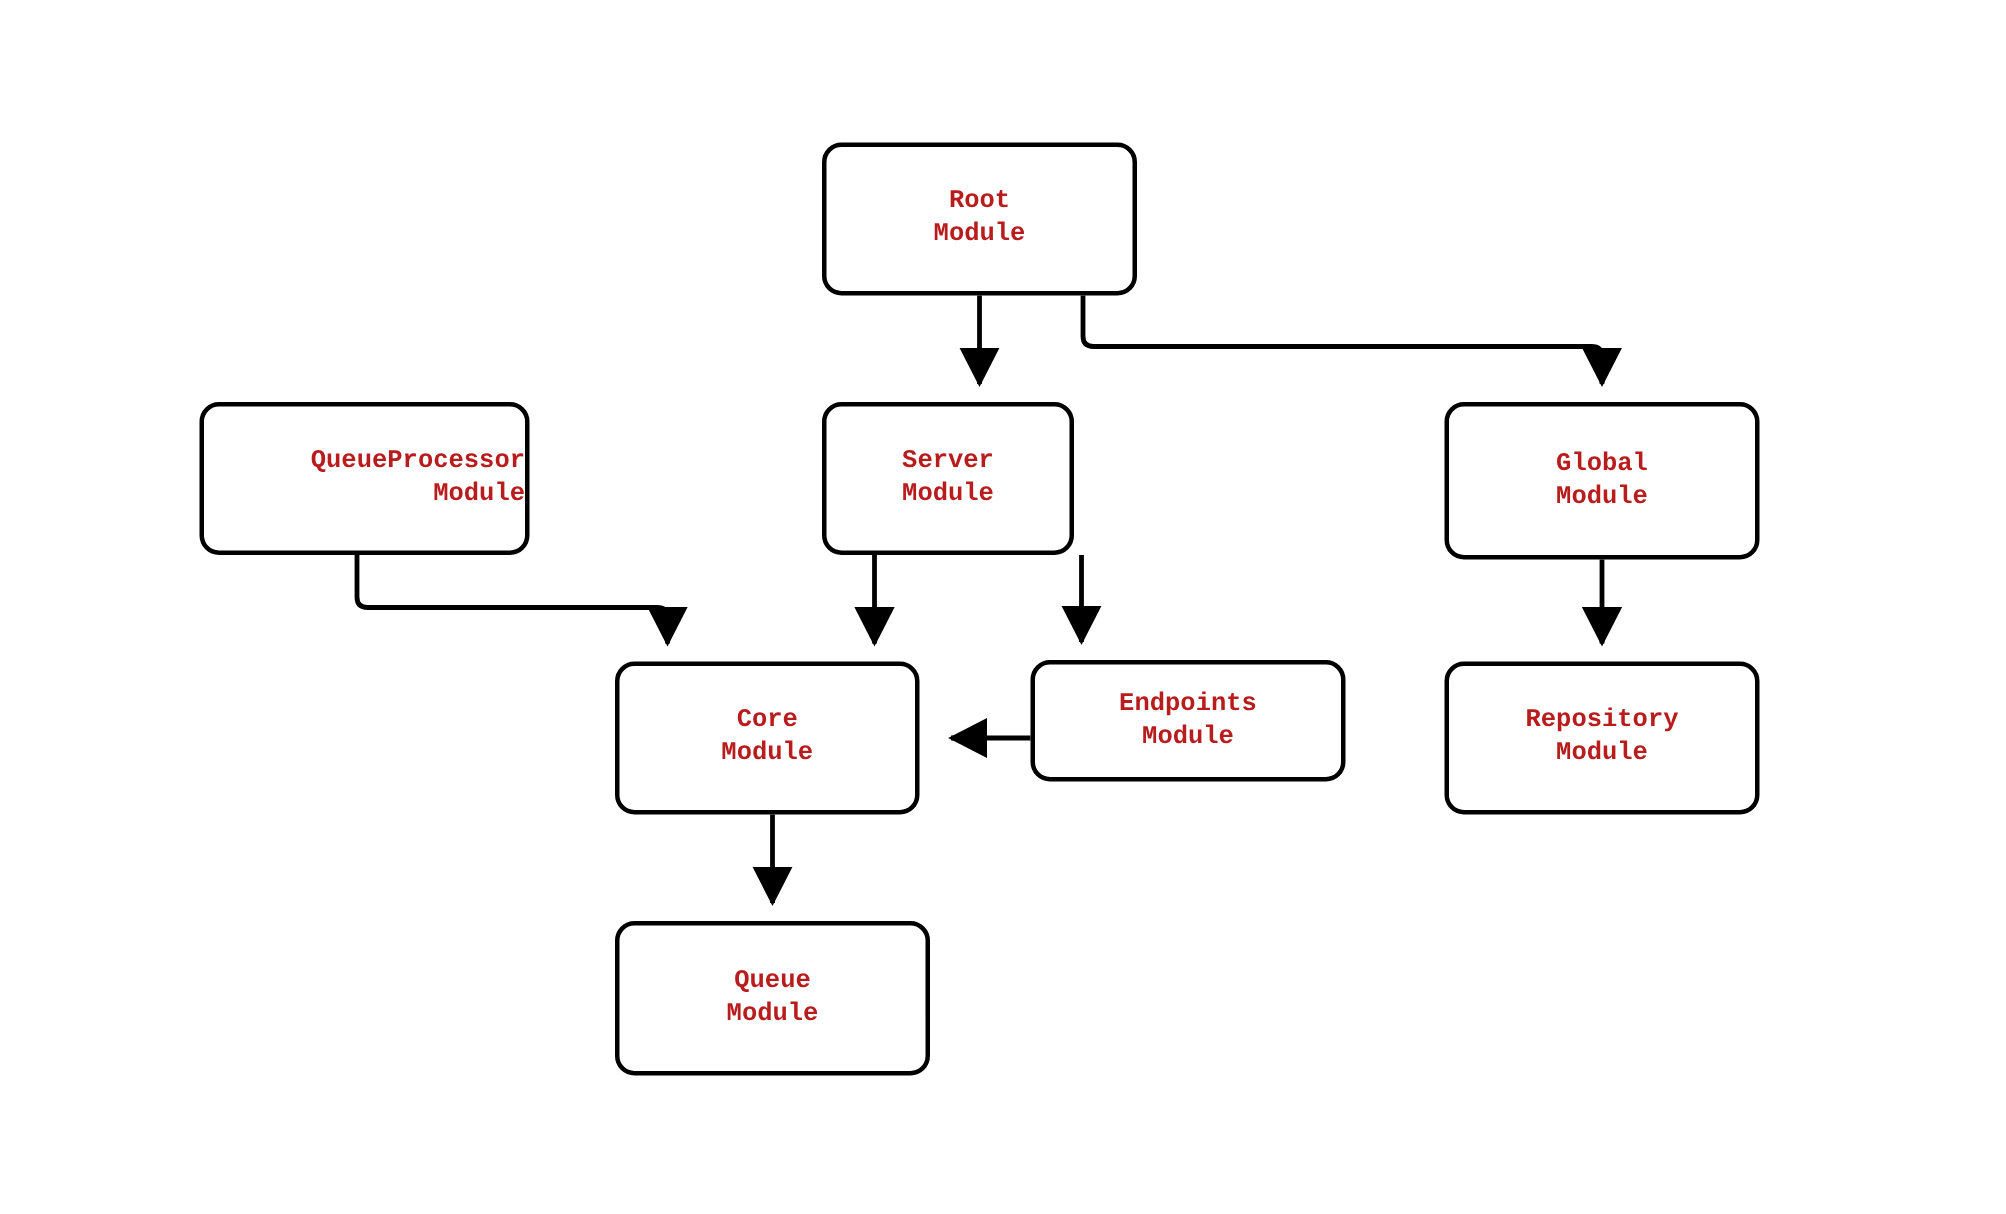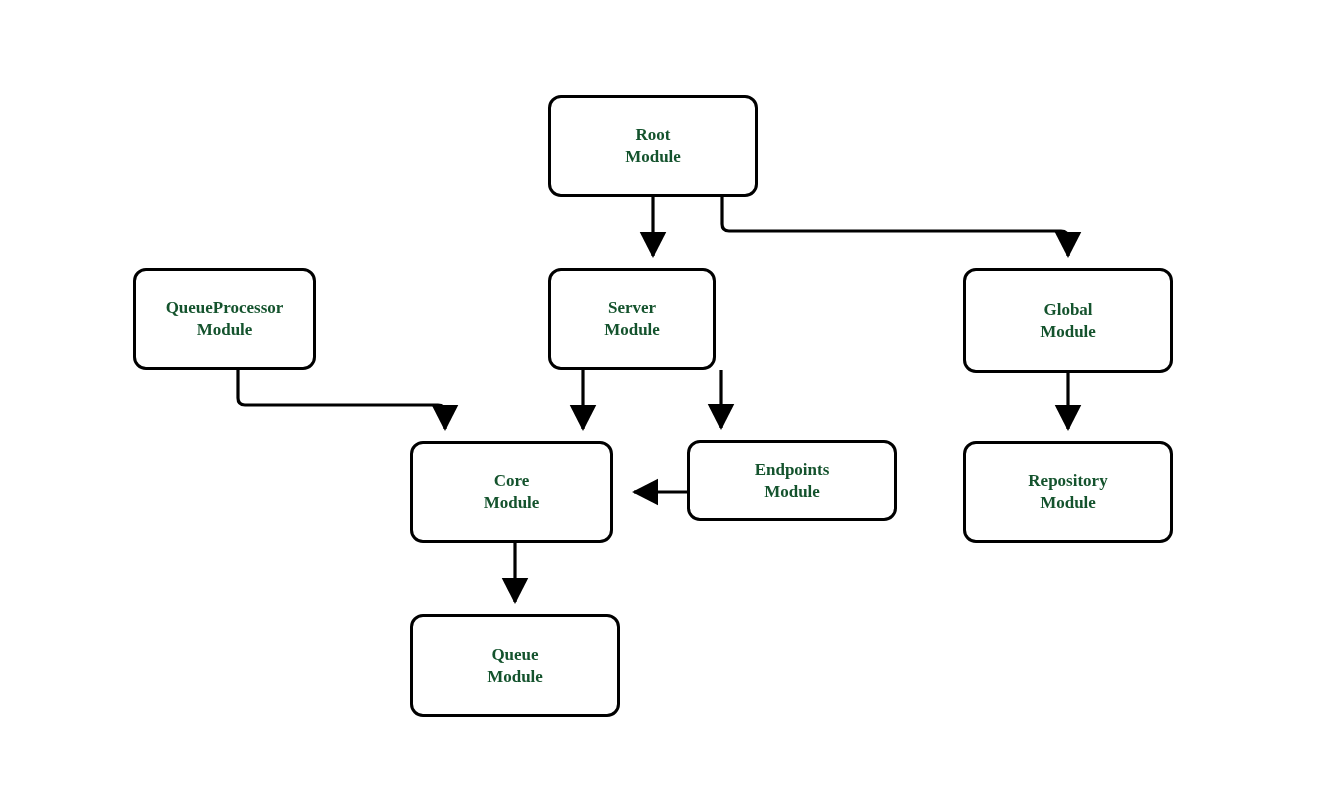--- a/index.html
+++ b/index.html
@@ -30,25 +30,25 @@
     background: #ffffff;
     border: 3px solid #000000;
     border-radius: 13px;
     display: flex;
     flex-direction: column;
     align-items: center;
     justify-content: center;
     z-index: 2;
   }
   .node-label {
-    font-family: Liberation Serif, serif;
+    font-family: Liberation Mono, monospace;
     font-size: 17px;
     font-weight: 700;
     line-height: 22px;
-    color: #14532d;
+    color: #b91c1c;
     text-align: center;
     white-space: pre;
     letter-spacing: 0px;
   }
 </style>
 </head>
 <body>
 
 <div id="canvas">
 
@@ -77,21 +77,21 @@
 
       <path d="M 515 543 L 515 602" marker-end="url(#arrowhead)"></path>
     </g>
   </svg>
 
   <div class="node" style="left:548px; top:95px; width:210px; height:102px;">
     <span class="node-label">Root</span>
     <span class="node-label">Module</span>
   </div>
 
-  <div class="node" style="left:133px; top:268px; width:183px; height:102px;">
+  <div class="node" style="left:133px; top:268px; width:220px; height:102px;align-items:flex-end;">
     <span class="node-label">QueueProcessor</span>
     <span class="node-label">Module</span>
   </div>
 
   <div class="node" style="left:548px; top:268px; width:168px; height:102px;">
     <span class="node-label">Server</span>
     <span class="node-label">Module</span>
   </div>
 
   <div class="node" style="left:963px; top:268px; width:210px; height:105px;">

